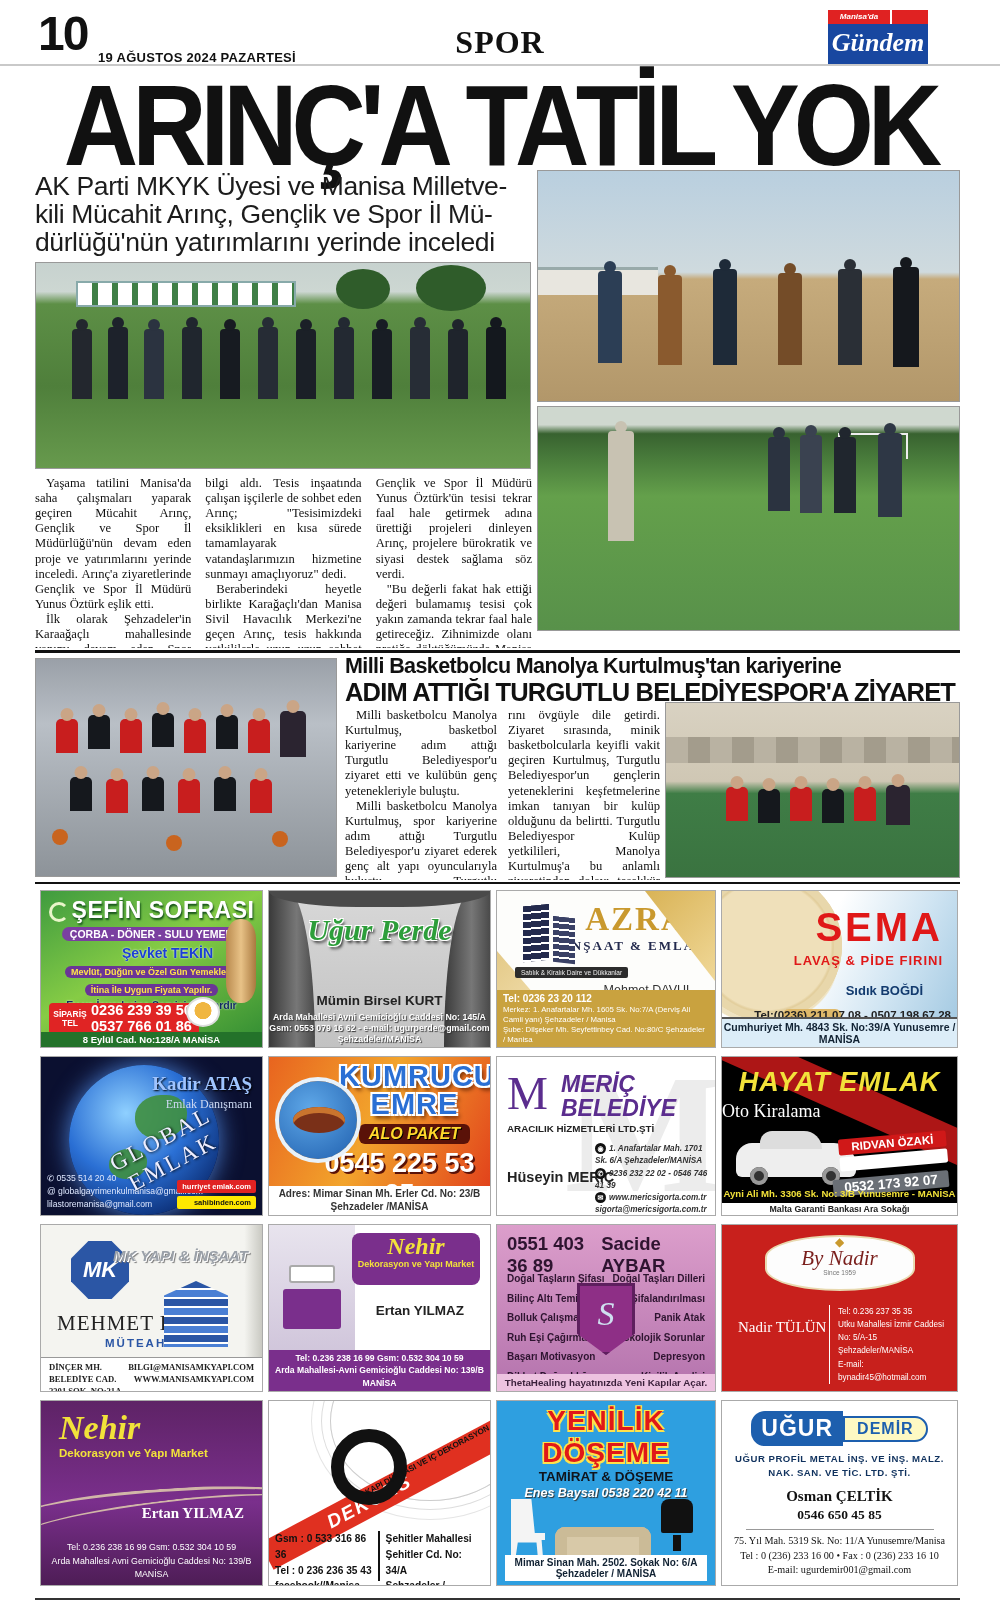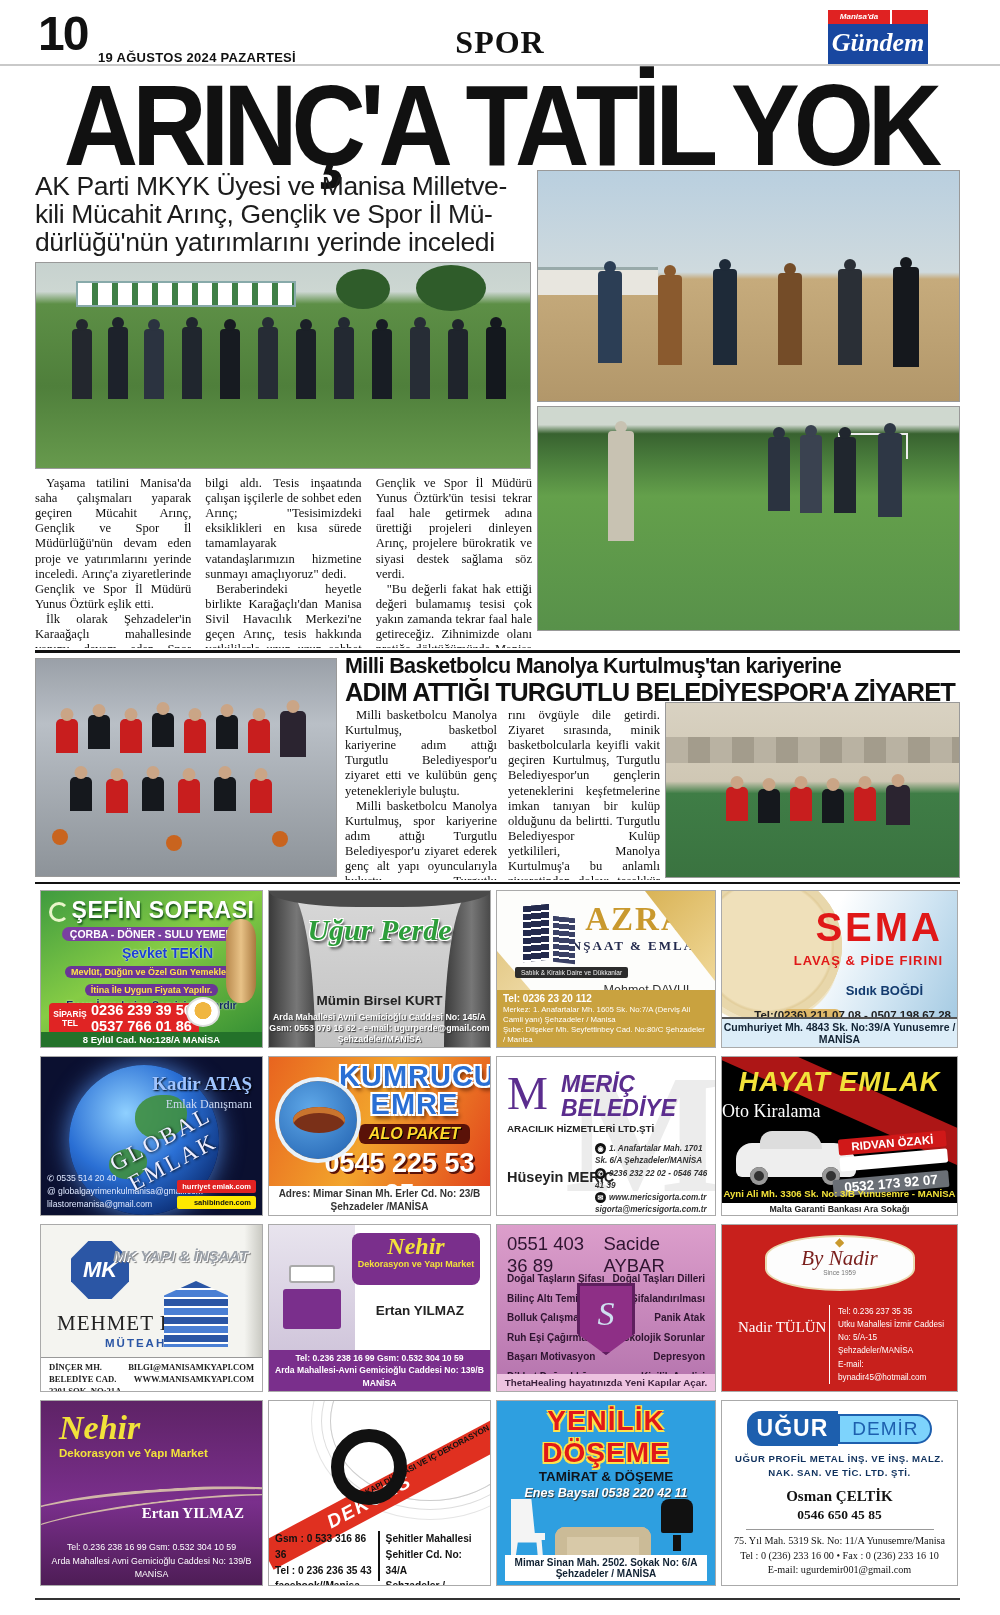--- a/index.html
+++ b/index.html
@@ -176,21 +176,21 @@
   .n3-img i { position:absolute; left:14px; top:64px; width:58px; height:40px; background:#7a2f8c; border-radius:3px; }
   .n3-img b { position:absolute; left:20px; top:40px; width:46px; height:18px; background:#fff; border:2px solid #aaa; border-radius:3px; }
   .n3-box { position:absolute; right:10px; top:8px; width:128px; height:52px; background:#7a2f8c; border-radius:8px; text-align:center; color:#f2e23a; }
   .n3-box .nm { font-family:"Liberation Serif",serif; font-style:italic; font-weight:700; font-size:24px; line-height:1.1; }
   .n3-box .sb { font-size:9px; font-weight:700; }
   .n3-person { position:absolute; right:26px; top:78px; font-size:13.5px; font-weight:800; color:#222; }
   .n3-foot { position:absolute; left:0; bottom:0; width:100%; background:#7a2f8c; color:#fff; text-align:center; font-size:8.6px; font-weight:700; line-height:1.45; padding:2px 0; }
 
   
   .ad-sacide { background:linear-gradient(#dc9ecb,#b473ad); color:#2e1430; }
-  .sa-top { display:flex; justify-content:flex-start; padding:8px 20px 0 10px; font-size:18.5px; font-weight:400; }
+  .sa-top { display:flex; justify-content:flex-start; padding:8px 20px 0 10px; font-size:18.5px; font-weight:700; }
   .sa-cols { position:absolute; left:0; top:44px; width:100%; display:flex; justify-content:space-between; padding:0 10px; font-size:10px; font-weight:800; line-height:1.95; }
   .sa-shield { position:absolute; left:50%; top:58px; transform:translateX(-50%); width:58px; height:72px; background:#8e2f86; clip-path:polygon(0 0,100% 0,100% 70%,50% 100%,0 70%); box-shadow:inset 0 0 0 3px #5e1f5e; color:#cfe0f0; font-family:"Liberation Serif",serif; font-size:34px; text-align:center; line-height:62px; font-style:italic; }
   .sa-foot { position:absolute; left:0; bottom:0; width:100%; background:#edc2e0; text-align:center; font-size:9.8px; font-weight:800; padding:3px 0; color:#3a1f3a; }
 
   
   .ad-nadir { background:#c8201c; color:#fff; }
   .bn-box { position:absolute; left:50%; top:10px; transform:translateX(-50%); width:150px; height:56px; background:#fdfdfd; border-radius:50% 50% 50% 50%/40% 40% 40% 40%; border:2px solid #e8d9b0; color:#7a1f1c; text-align:center; }
   .bn-box .ring { color:#c9992e; font-size:12px; line-height:10px; }
   .bn-box .nm { font-family:"Liberation Serif",serif; font-style:italic; font-size:21px; line-height:1.05; }
   .bn-box .since { font-size:6.5px; color:#777; }
@@ -228,21 +228,21 @@
   .yn-office { position:absolute; right:16px; bottom:22px; width:44px; height:64px; }
   .yn-office .bk { position:absolute; left:6px; top:0; width:32px; height:34px; background:#111; border-radius:8px 8px 2px 2px; }
   .yn-office .st { position:absolute; left:18px; top:36px; width:8px; height:16px; background:#111; }
   .yn-office .bs { position:absolute; left:0; bottom:0; width:44px; height:6px; background:#111; border-radius:4px; }
   .yn-foot { position:absolute; left:8px; right:8px; bottom:4px; background:#fff; font-size:10px; font-weight:800; color:#123; padding:2px 0; }
 
   
   .ad-ud { background:#fff; text-align:center; }
   .ud-logo { margin-top:10px; display:flex; justify-content:center; align-items:center; gap:0; }
   .ud-u { background:#1d5fae; color:#fff; font-weight:800; font-size:23px; padding:4px 10px; border-radius:14px 0 0 14px; letter-spacing:1px; }
-  .ud-d { border:2px solid #1d5fae; color:#1d5fae; font-weight:400; font-size:19px; padding:2px 12px; border-radius:0 16px 16px 0; letter-spacing:1px; background:#7dd3fc; }
+  .ud-d { border:2px solid #1d5fae; color:#1d5fae; font-weight:700; font-size:16px; padding:2px 12px; border-radius:0 16px 16px 0; letter-spacing:1px; background:#fef9c3; }
   .ud-sub { margin-top:6px; font-size:9.6px; font-weight:800; color:#10325e; letter-spacing:.5px; line-height:1.45; }
   .ud-person { margin-top:8px; font-family:"Liberation Serif",serif; font-size:15px; font-weight:700; }
   .ud-phone { font-family:"Liberation Serif",serif; font-size:13.5px; font-weight:700; margin-top:2px; }
   .ud-hr { width:80%; margin:6px auto 4px auto; border-top:1px solid #999; }
   .ud-foot { font-family:"Liberation Serif",serif; font-size:10.2px; line-height:1.45; color:#111; }
 </style>
 </head>
 <body>
 
 <div class="page">

